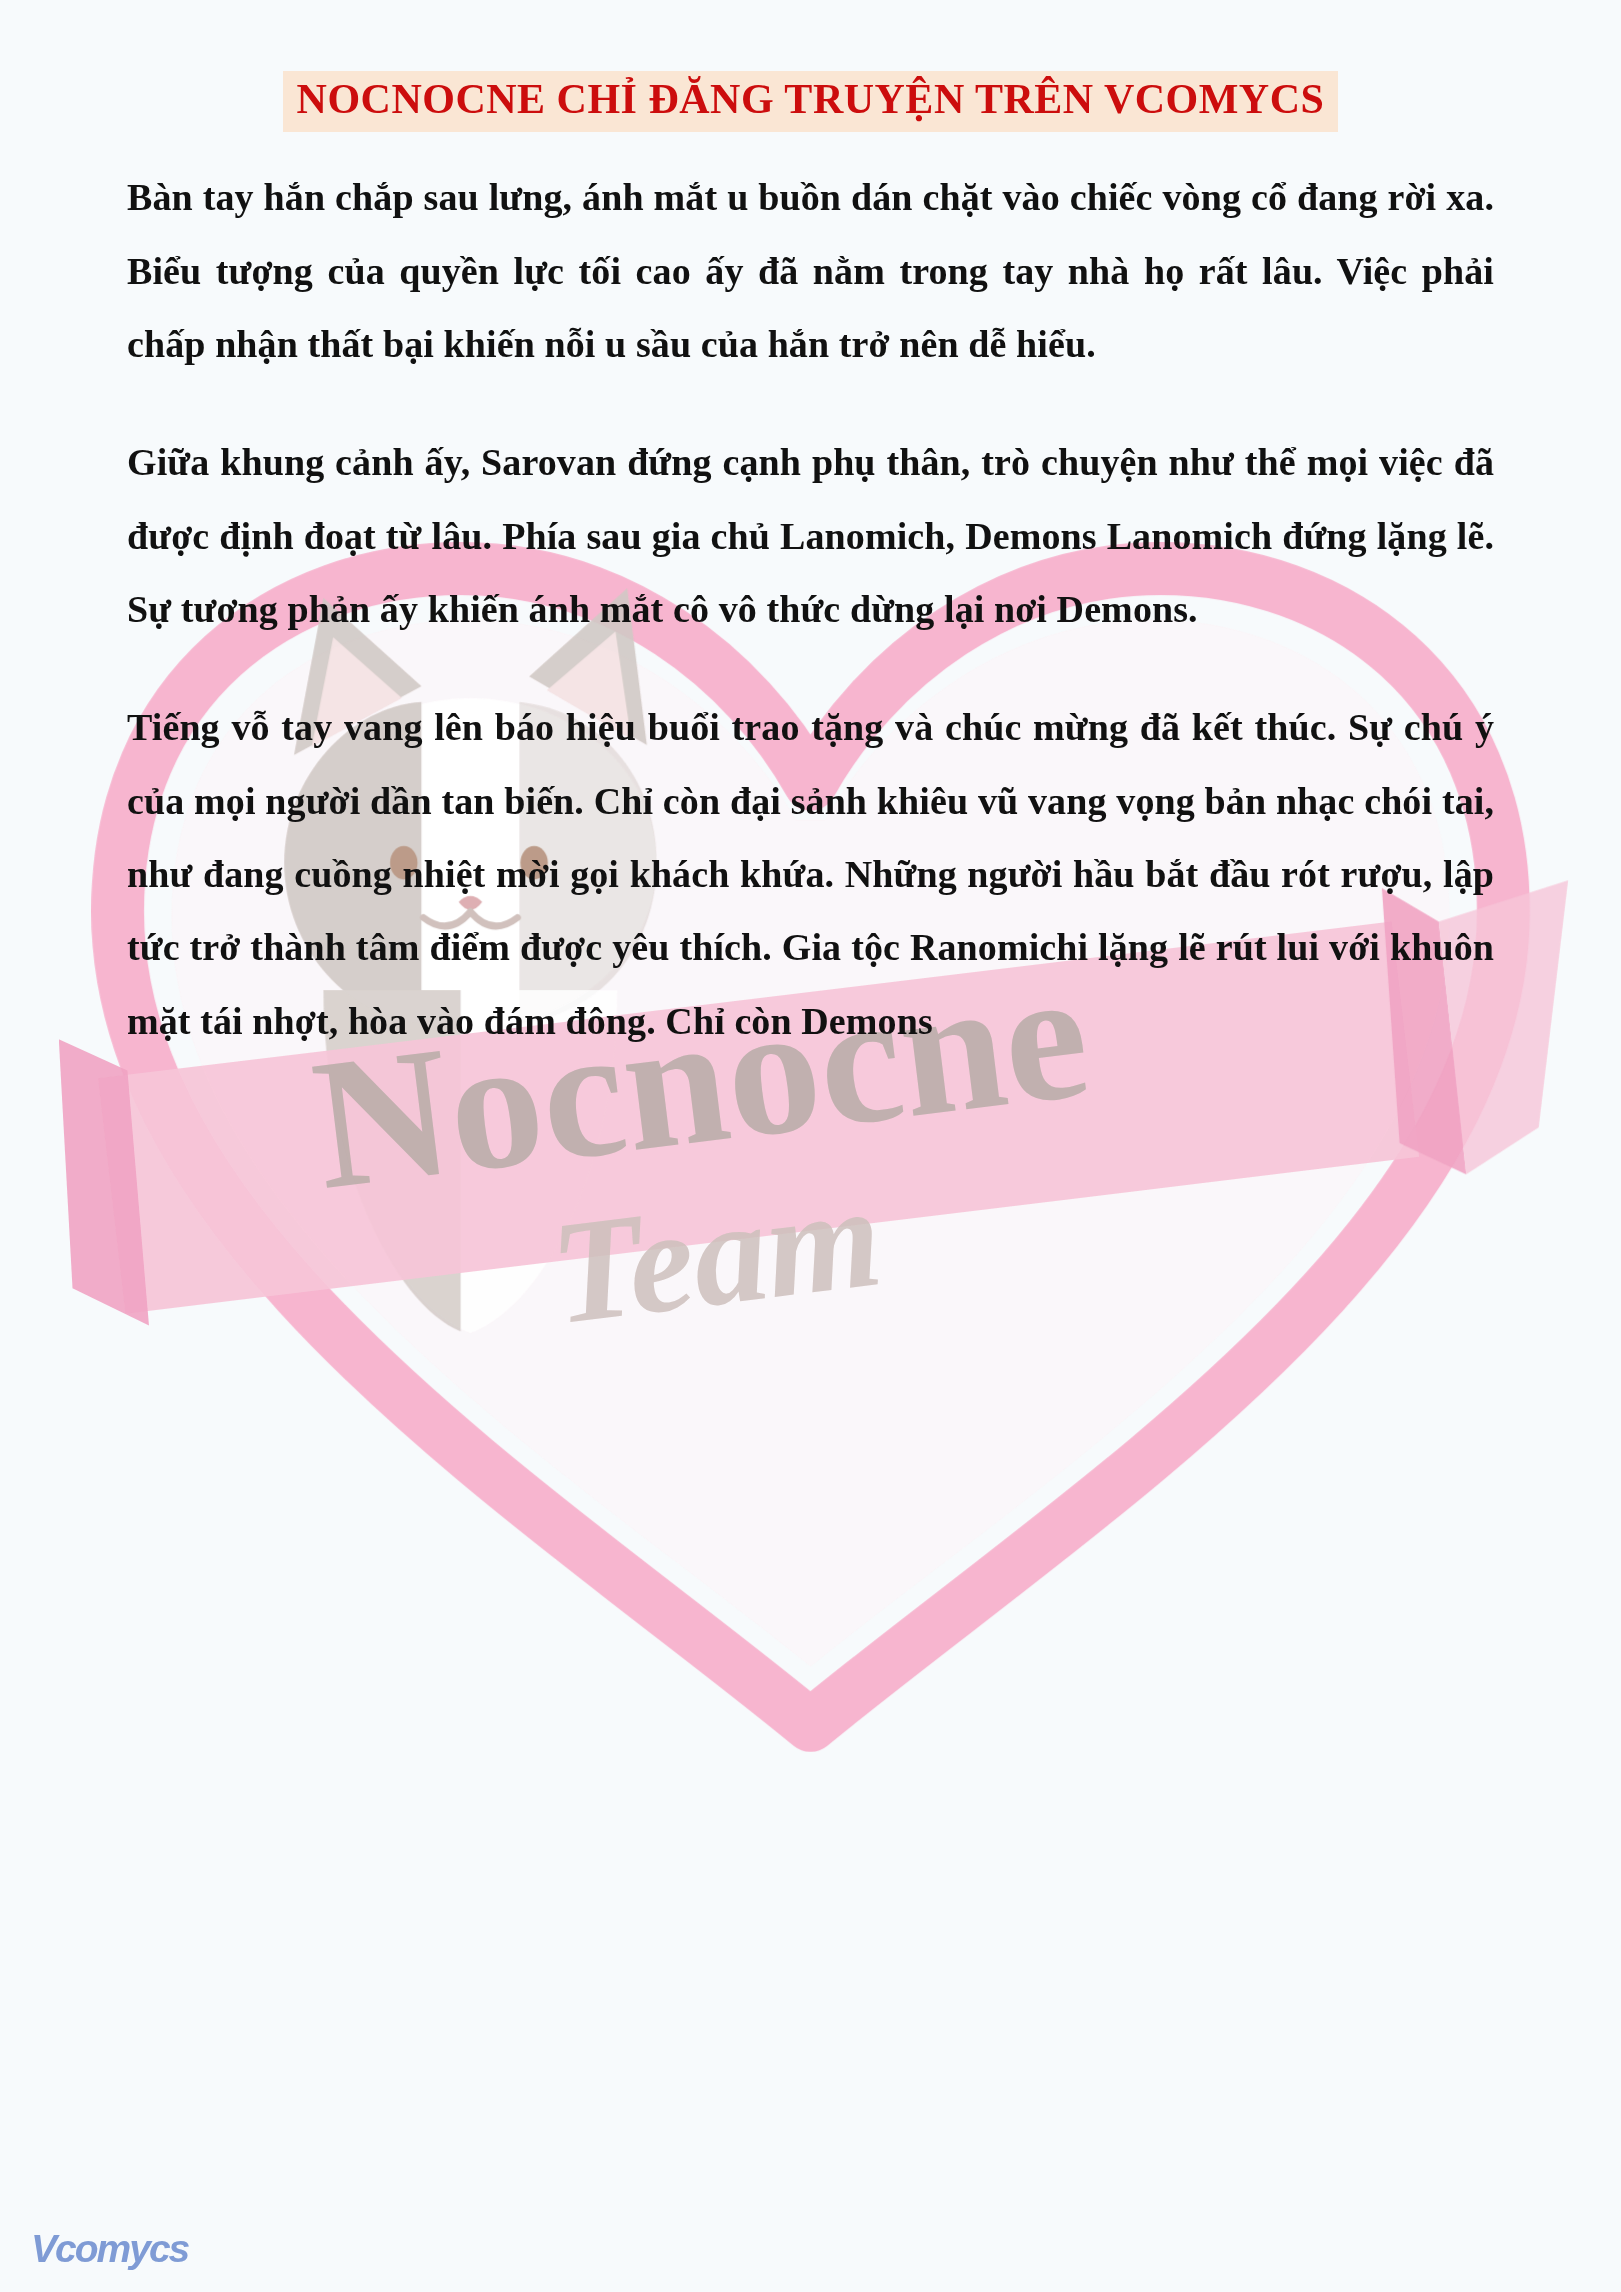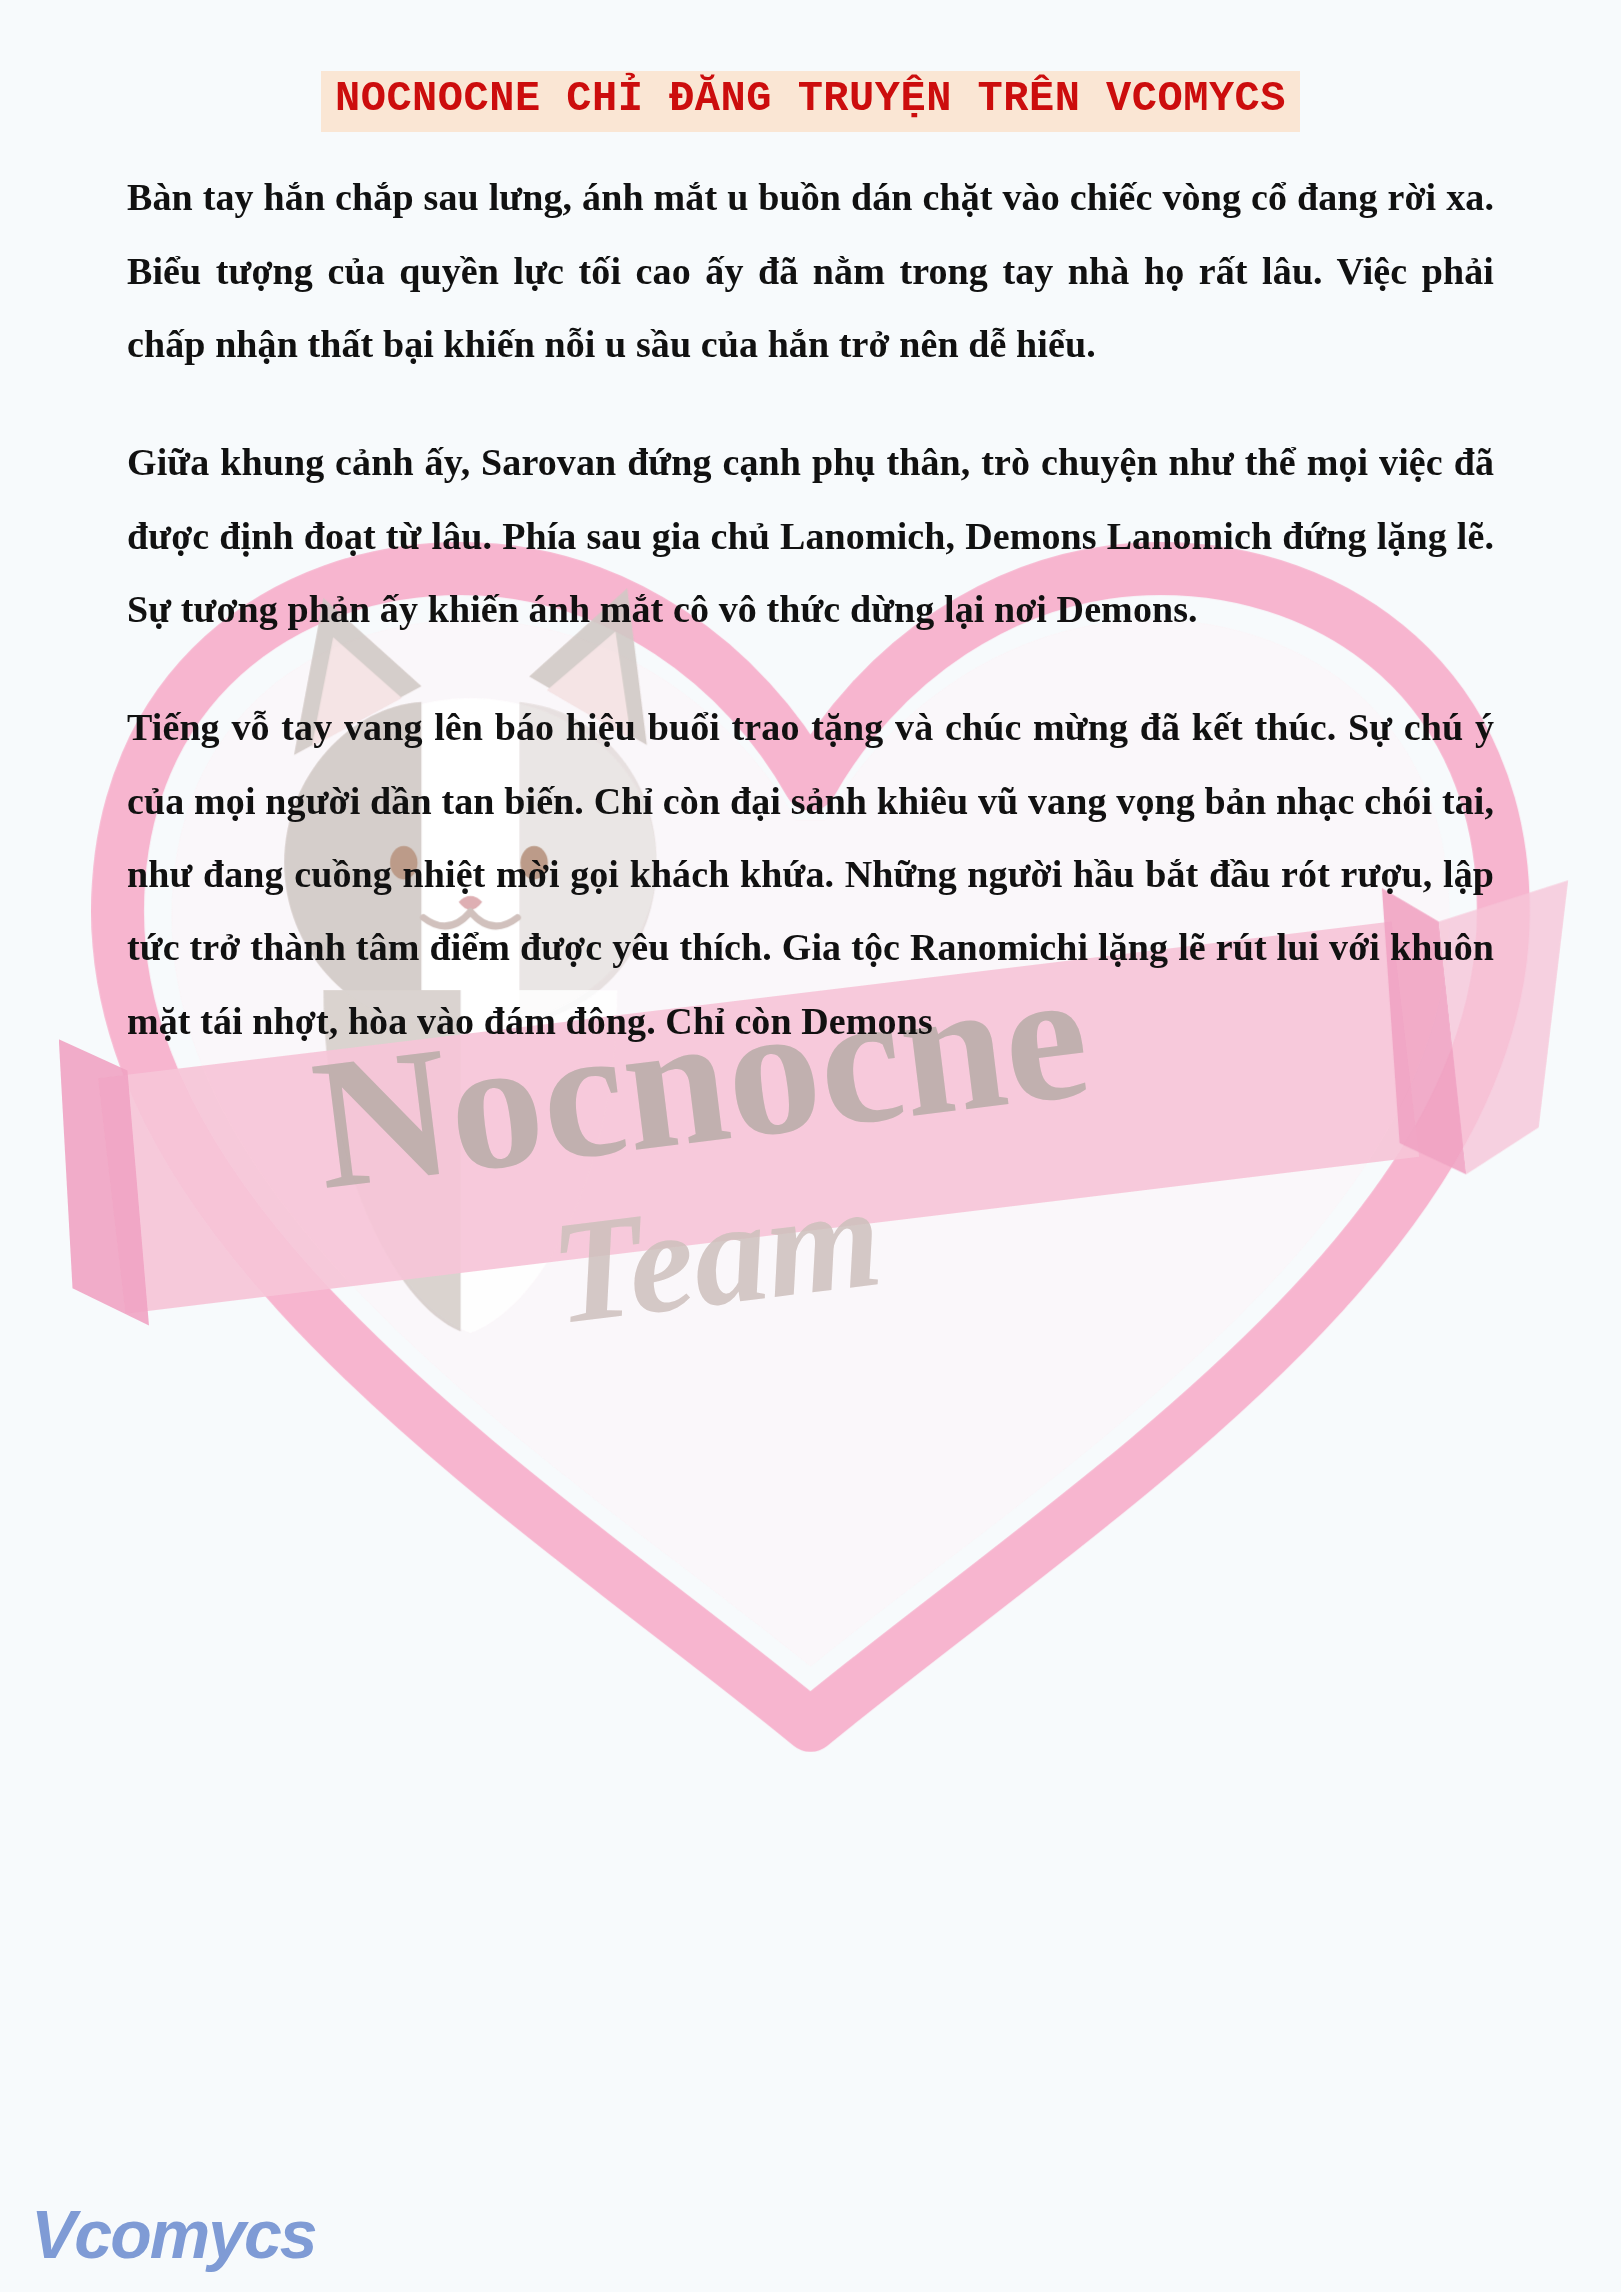--- a/index.html
+++ b/index.html
@@ -36,21 +36,21 @@
   }
 
   .banner-wrap {
     text-align: center;
     padding-top: 71px;
   }
   .banner {
     display: inline-block;
     background: #fae6d4;
     color: #cc0d0d;
-    font-family: Liberation Mono, monospace;
+    font-family: Liberation Serif, serif;
     font-weight: bold;
     font-size: 42px;
     letter-spacing: 0.5px;
     line-height: 1.18;
     padding: 3.9px 13.7px 7.8px 13.7px;
     white-space: nowrap;
   }
 
   .body-text {
     margin-top: 29px;
@@ -73,21 +73,21 @@
     position: absolute;
     left: 31px;
     bottom: 25.5px;
     z-index: 3;
     opacity: 0.88;
   }
   .logo-text {
     font-family: "Liberation Sans", "DejaVu Sans", sans-serif;
     font-weight: bold;
     font-style: italic;
-    font-size: 68px;
+    font-size: 39px;
     letter-spacing: -2px;
     color: #6f8fd0;
     line-height: 1;
     display: block;
   }
 </style>
 </head>
 <body>
 
 <div class="page">

